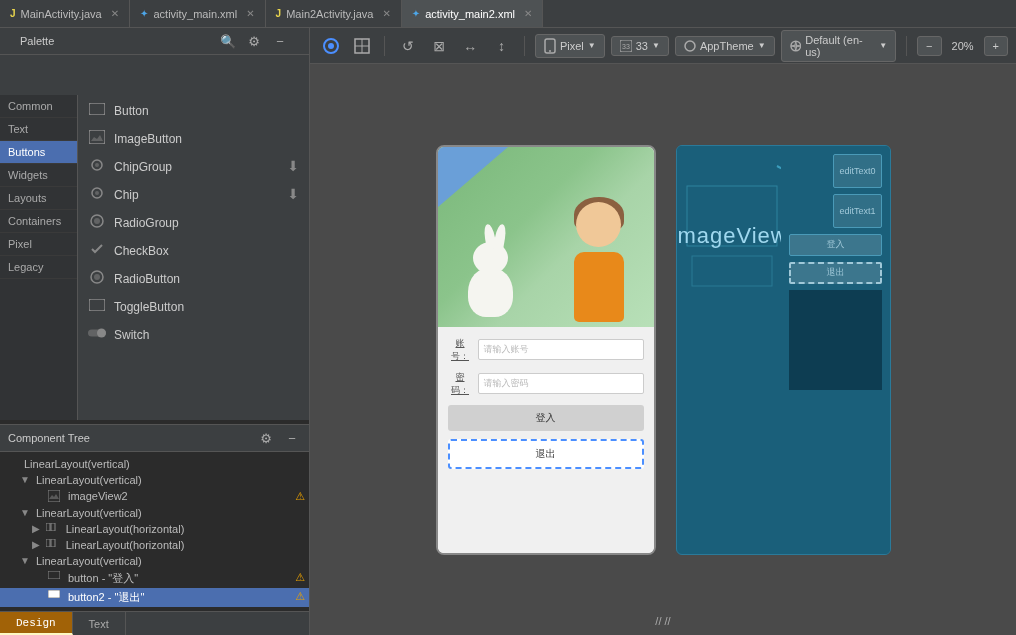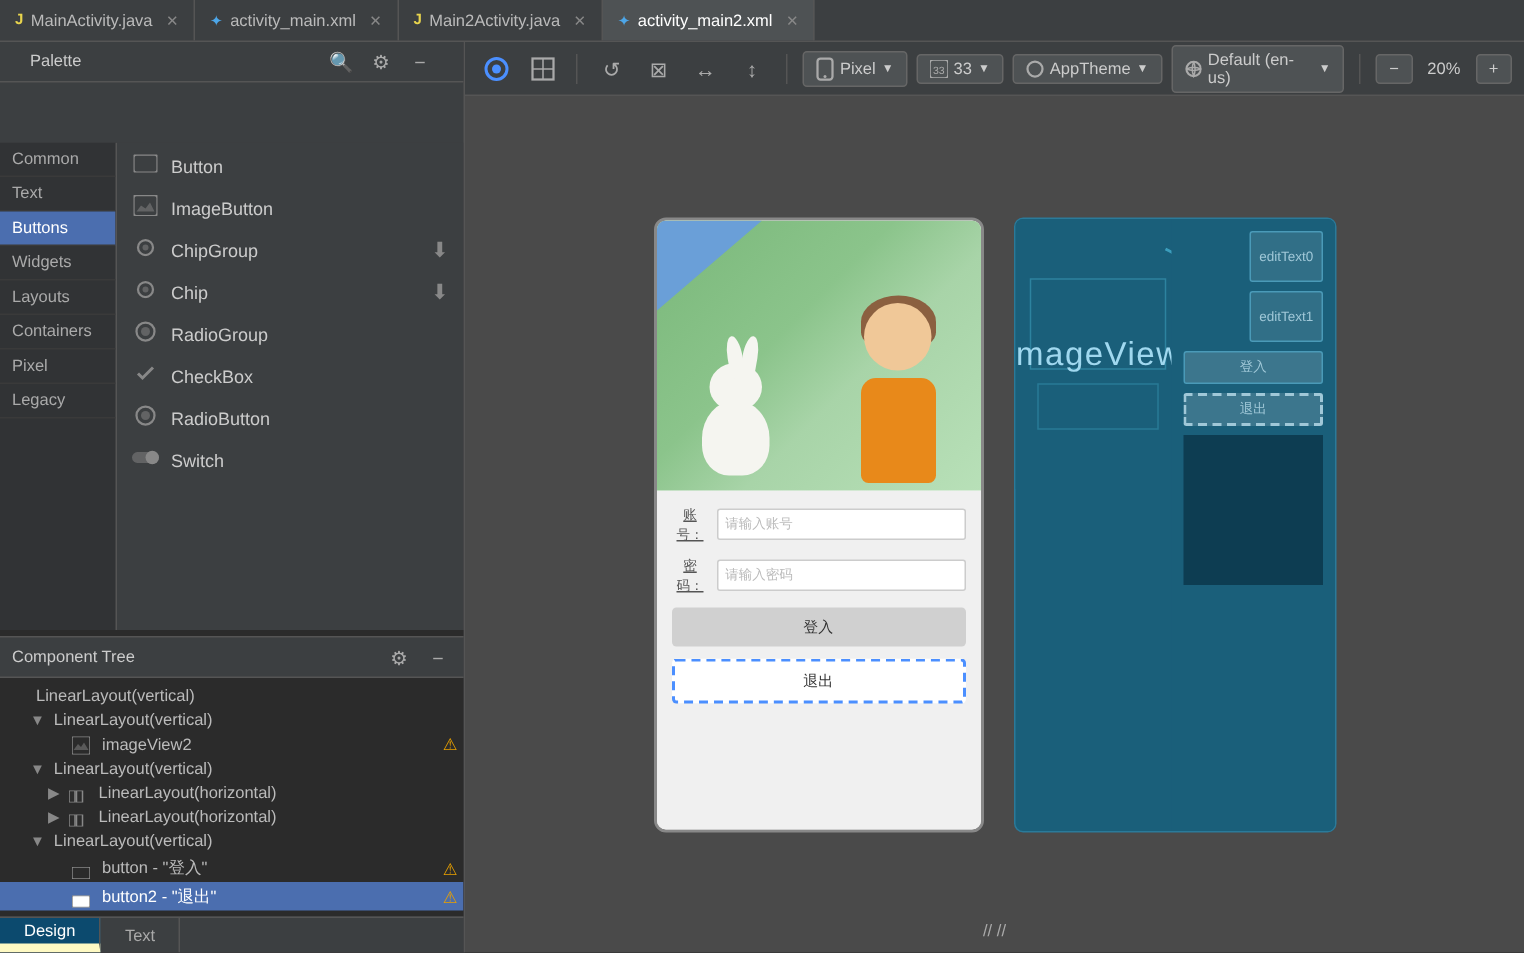--- a/index.html
+++ b/index.html
@@ -164,21 +164,21 @@
       color: #ccc;
       flex: 1;
     }
     .tree-body {
       background: #2b2b2b;
       padding: 4px 0;
       overflow-y: auto;
     }
     .tree-item {
       display: flex;
-      align-items: flex-end;
+      align-items: flex-start;
       padding: 2px 4px;
       font-size: 11px;
       color: #bbb;
       cursor: pointer;
       gap: 4px;
       white-space: nowrap;
     }
     .tree-item.selected { background: #4b6eaf; color: #fff; }
     .tree-indent { display: inline-block; }
     .tree-expand { color: #888; font-size: 10px; width: 12px; }
@@ -196,23 +196,24 @@
       padding: 0 16px;
       height: 100%;
       display: flex;
       align-items: center;
       font-size: 11px;
       color: #aaa;
       cursor: pointer;
       border-right: 1px solid #555;
     }
     .bottom-tab.active {
-      background: #0c4a6e;
+      background: #a16207;
       color: #fff;
-      border-bottom: 6px solid #fef9c3;
+      border-bottom: 2px solid #fef9c3;
+      font-family: Liberation Mono, monospace;
     }
 
     
     .canvas-panel {
       flex: 1;
       display: flex;
       flex-direction: column;
       background: #2b2b2b;
     }
 
@@ -611,20 +612,28 @@
           <div class="palette-item-icon">
             <svg width="14" height="14" viewBox="0 0 14 14">
                 <circle cx="7" cy="7" r="6" fill="none" stroke="#888" stroke-width="1.5"></circle>
                 <circle cx="7" cy="7" r="3" fill="#888" opacity="0.5"></circle>
               </svg>
           </div>
           <span>RadioButton</span>
         </div>
         <div class="palette-item">
           <div class="palette-item-icon">
+            <svg width="16" height="12" viewBox="0 0 16 12">
+                <rect x="0" y="0" width="16" height="12" rx="2" fill="none" stroke="#888" stroke-width="1.5"></rect>
+              </svg>
+          </div>
+          <span>ToggleButton</span>
+        </div>
+        <div class="palette-item">
+          <div class="palette-item-icon">
             <svg width="20" height="12" viewBox="0 0 20 12">
                 <rect x="0" y="2" width="20" height="8" rx="4" fill="#888" opacity="0.5"></rect>
                 <circle cx="15" cy="6" r="5" fill="#888"></circle>
               </svg>
           </div>
           <span>Switch</span>
         </div>
       </div>
     </div>
 

